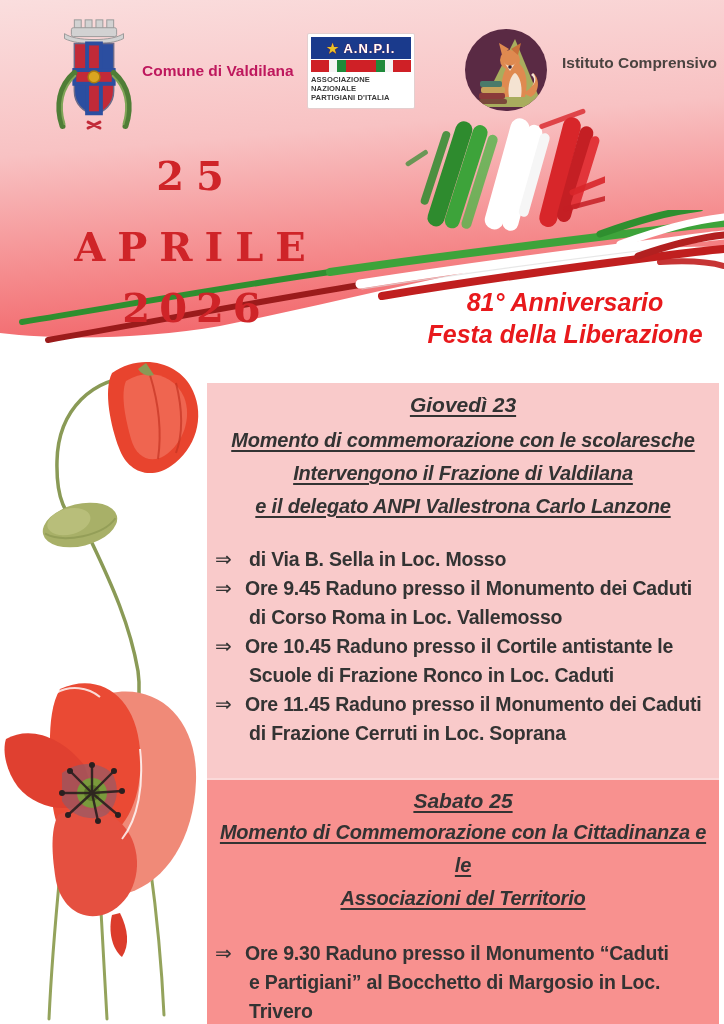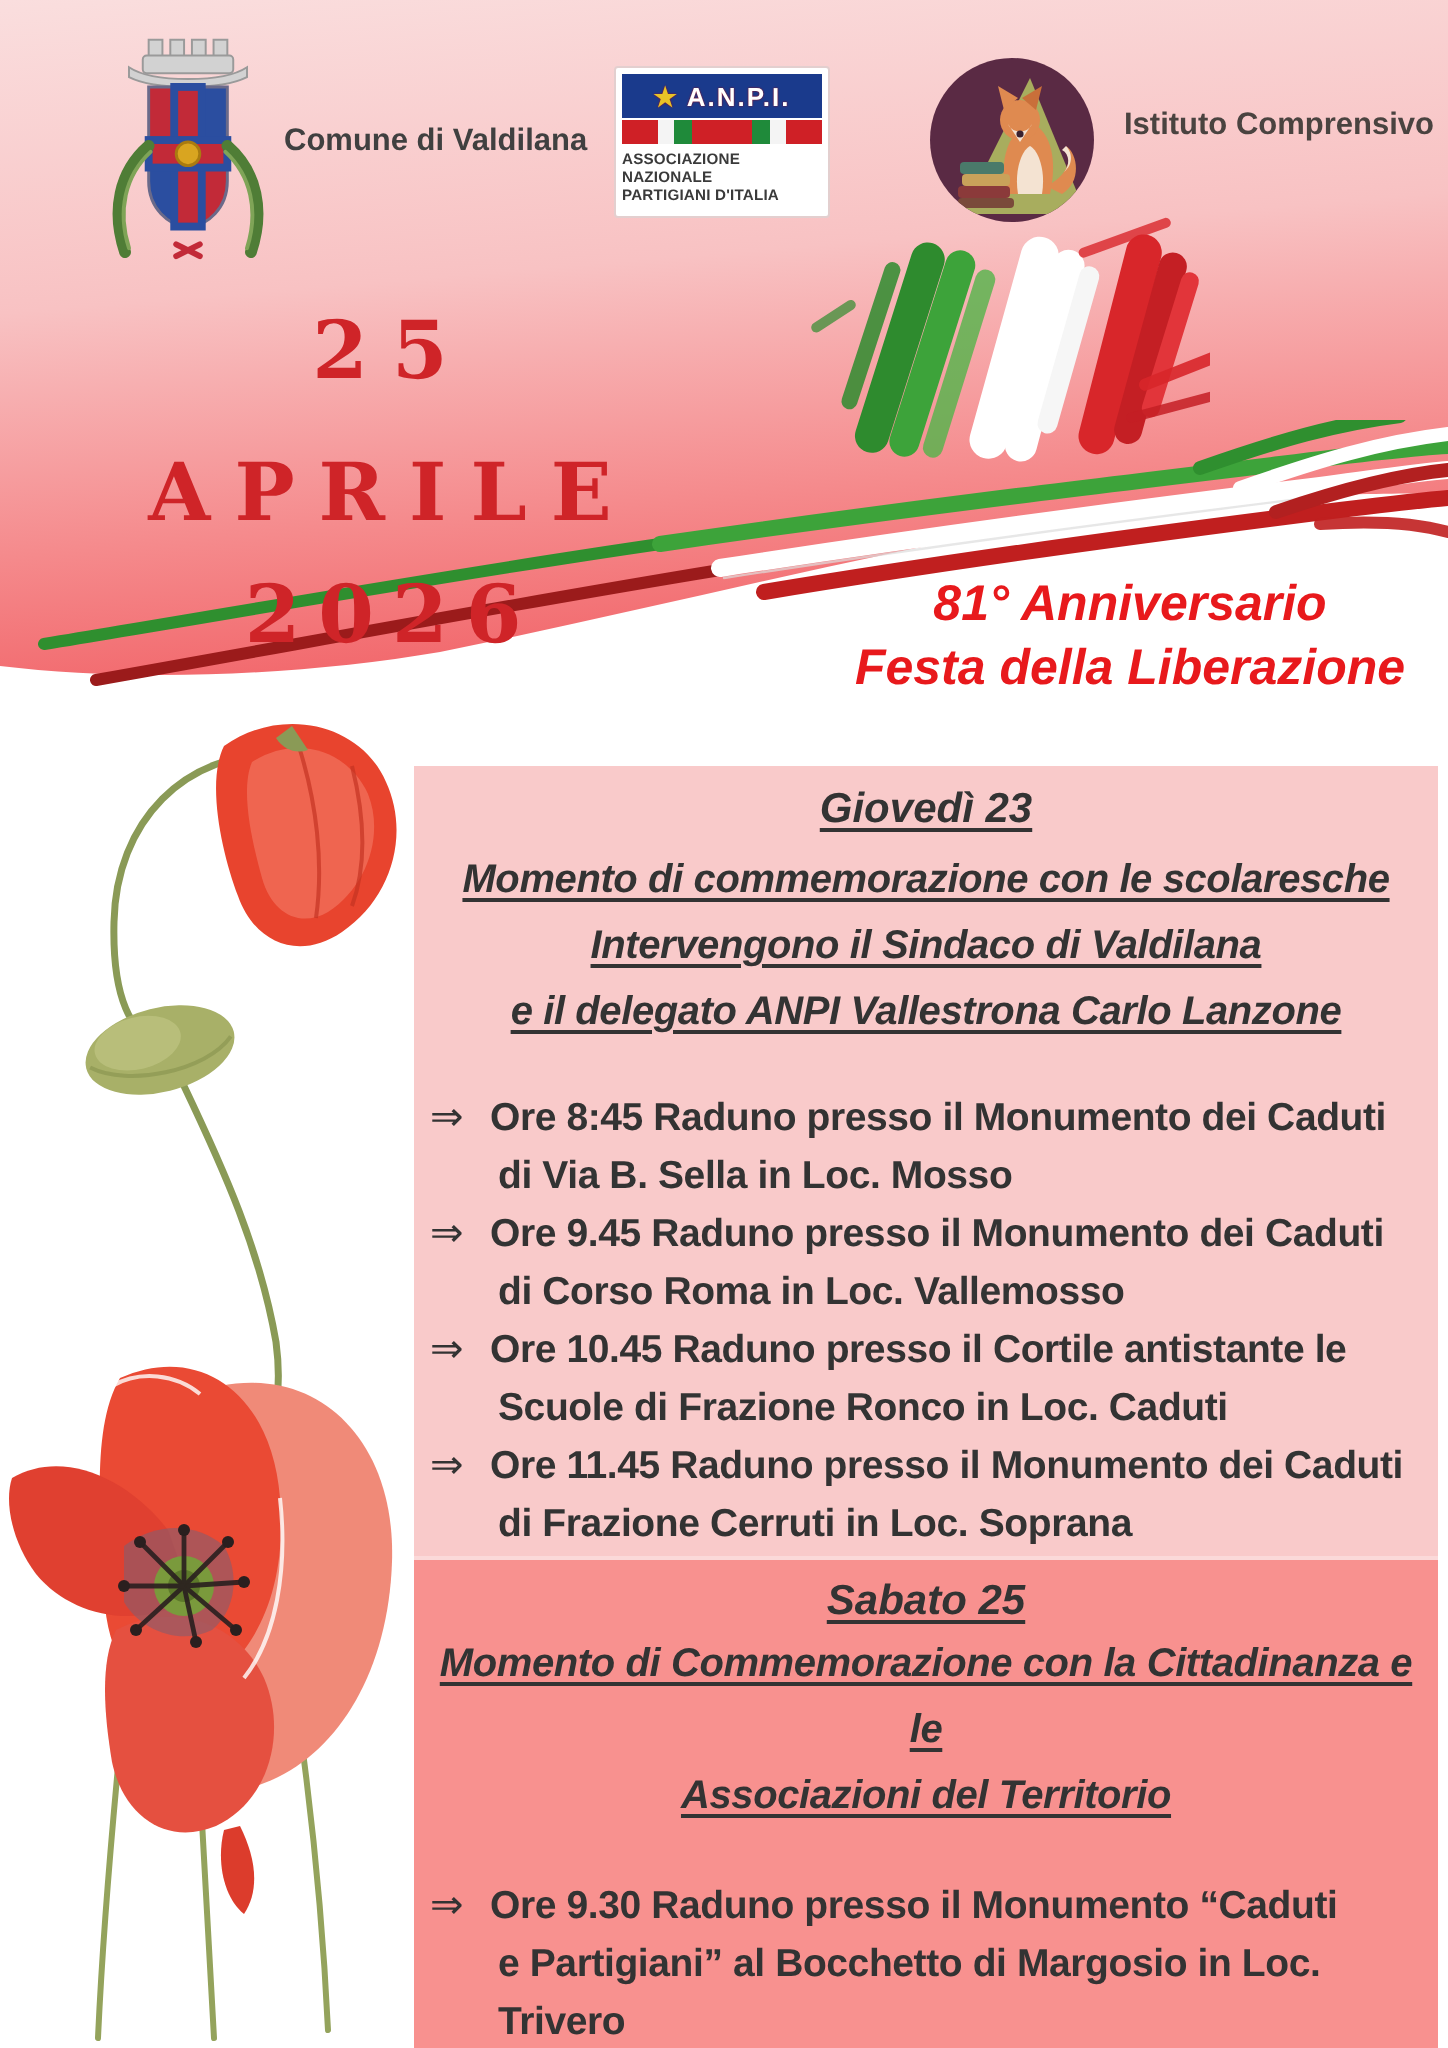--- a/index.html
+++ b/index.html
@@ -12,21 +12,21 @@
   .banner-svg{position:absolute;left:0;top:0;z-index:0;}
   .protocol{
     position:absolute;left:26px;top:5px;z-index:3;
     font-family:"DejaVu Sans Mono",monospace;font-size:9px;font-weight:bold;
     color:#2b2bb4;letter-spacing:0.5px;white-space:nowrap;
   }
   
   .crest{position:absolute;left:50px;top:12px;z-index:3;}
   .comune-label{
     position:absolute;left:142px;top:62px;z-index:3;
-    font-size:15.5px;font-weight:bold;color:#404040;
+    font-size:15.5px;font-weight:bold;color:#be185d;
   }
   .anpi{
     position:absolute;left:307px;top:33px;width:108px;height:76px;z-index:3;
     background:#ffffff;border:1px solid #e3cfcf;border-radius:2px;
     display:flex;flex-direction:column;align-items:stretch;padding:3px 3px 2px 3px;box-sizing:border-box;
   }
   .anpi-band{
     background:#1a3a8c;color:#ffffff;height:22px;display:flex;align-items:center;justify-content:center;gap:4px;
     font-weight:bold;font-size:13px;letter-spacing:1px;
     text-shadow:0 0 1px #a00;
@@ -289,28 +289,27 @@
       </g>
     </g>
   </svg>
 
   <div class="boxes">
 
     <div class="box1">
       <div class="heading">Giovedì 23</div>
       <div class="sublines">
         <div class="subline">Momento di commemorazione con le scolaresche</div>
-        <div class="subline">Intervengono il Sindaco di Valdilana</div>
+        <div class="subline">Intervengono il Frazione di Valdilana</div>
         <div class="subline">e il delegato ANPI Vallestrona Carlo Lanzone</div>
       </div>
       <div class="items">
         <div class="item">
           <span class="arrow">⇒</span>
           <span class="item-text">
-            <span class="l1">Ore 8:45 Raduno presso il Monumento dei Caduti</span>
             <span class="l2">di Via B. Sella in Loc. Mosso</span>
           </span>
         </div>
         <div class="item">
           <span class="arrow">⇒</span>
           <span class="item-text">
             <span class="l1">Ore 9.45 Raduno presso il Monumento dei Caduti</span>
             <span class="l2">di Corso Roma in Loc. Vallemosso</span>
           </span>
         </div>

